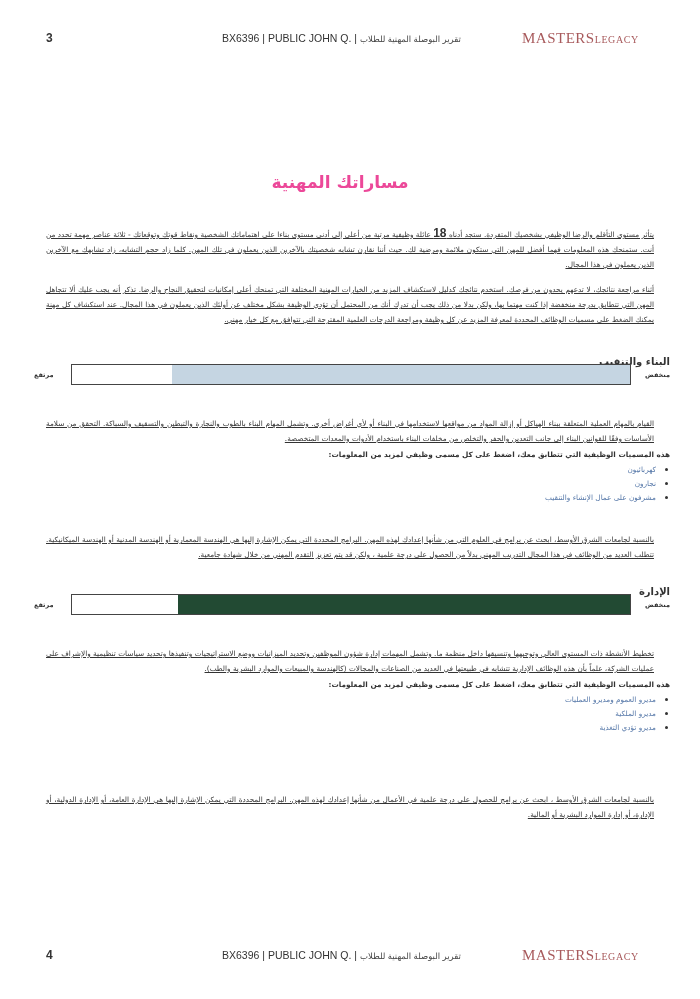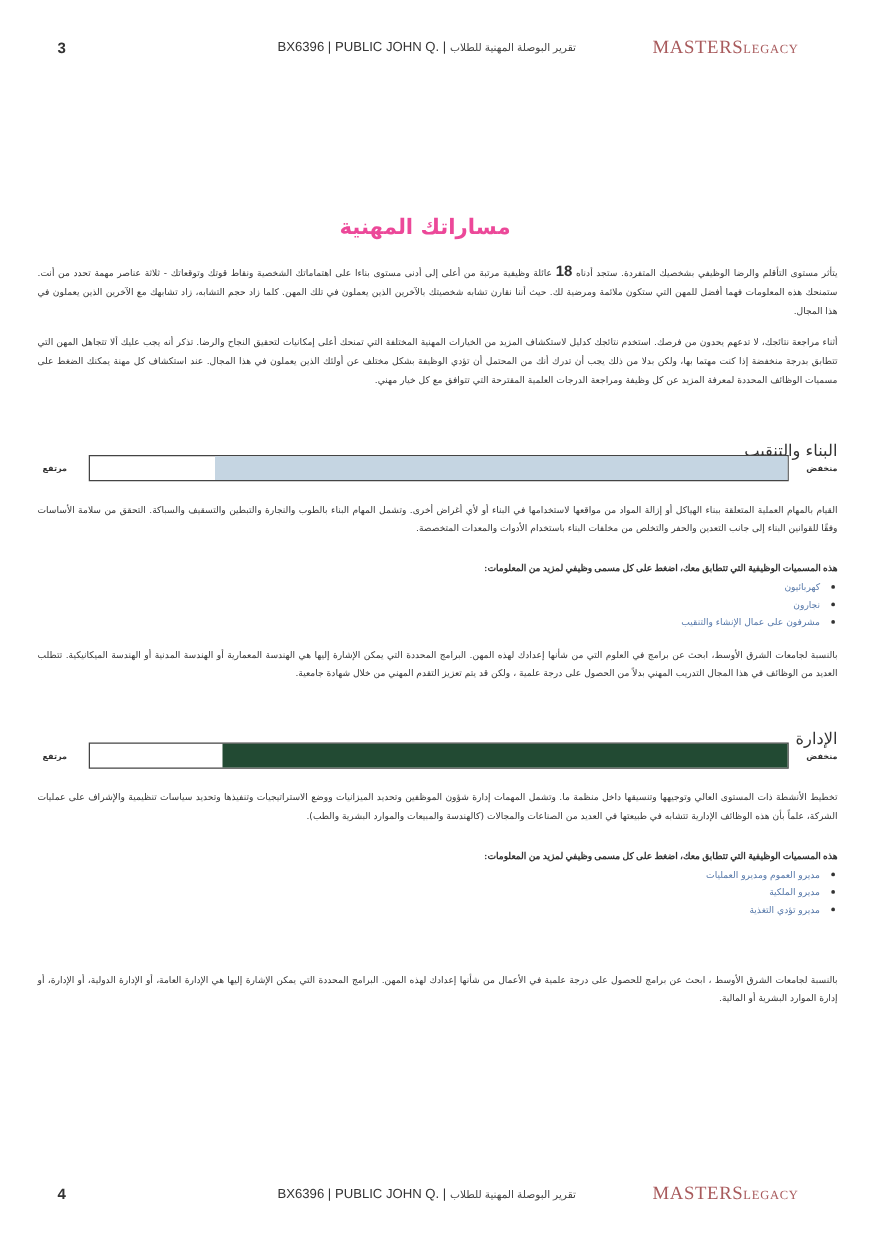--- a/index.html
+++ b/index.html
@@ -28,37 +28,37 @@
   }
   .logo .big { font-size: 15px; }
   .logo .small { font-size: 10px; letter-spacing: 0.6px; }
 
   .content { position: absolute; left: 30px; width: 640px; direction: rtl; text-align: right; }
   .title {
     position: absolute; top: 172px; left: 0; width: 680px; text-align: center;
     font-family: "DejaVu Sans", sans-serif; font-size: 17px; font-weight: bold; color: #ec4899;
   }
   p.para {
-    margin: 0; font-size: 7.3px; line-height: 15px; color: #333;
-    text-align: justify; text-align-last: right;
+    margin: 16px; font-size: 7.3px; line-height: 15px; color: #333;
+    text-align: justify; text-align-last: right; text-decoration: underline;
   }
   .para .num { font-family: "Liberation Sans", sans-serif; font-weight: bold; font-size: 12px; }
 
-  .section-label { font-size: 13px; font-weight: normal; color: #333; }
+  .section-label { font-size: 10px; font-weight: bold; color: #333; }
   .scale-row { position: absolute; left: 30px; width: 640px; height: 24px; }
   .scale-low, .scale-high { position: absolute; top: 7px; font-size: 6.5px; font-weight: bold; color: #333; }
   .scale-low { right: 0; }
   .scale-high { left: 4px; }
   .bar {
     position: absolute; left: 41px; top: 0; width: 560px; height: 21px;
     border: 1px solid #444; background: #fff; box-sizing: border-box;
   }
   .bar-fill { position: absolute; top: 0; right: 0; bottom: 0; }
 
-  .list-heading { font-size: 7.3px; font-weight: bold; color: #333; margin: 0; font-family: Liberation Serif, serif; }
+  .list-heading { font-size: 7.3px; font-weight: bold; color: #333; margin: 0; }
   ul.jobs { margin: 4px 0 0 0; padding: 0 14px 0 0; list-style: none; }
   ul.jobs li {
     font-size: 7.3px; line-height: 14px; color: #5577a8; position: relative;
   }
   ul.jobs li::before {
     content: ""; position: absolute; right: -12px; top: 5px;
     width: 3px; height: 3px; background: #333; border-radius: 50%;
   }
 </style>
 </head>

